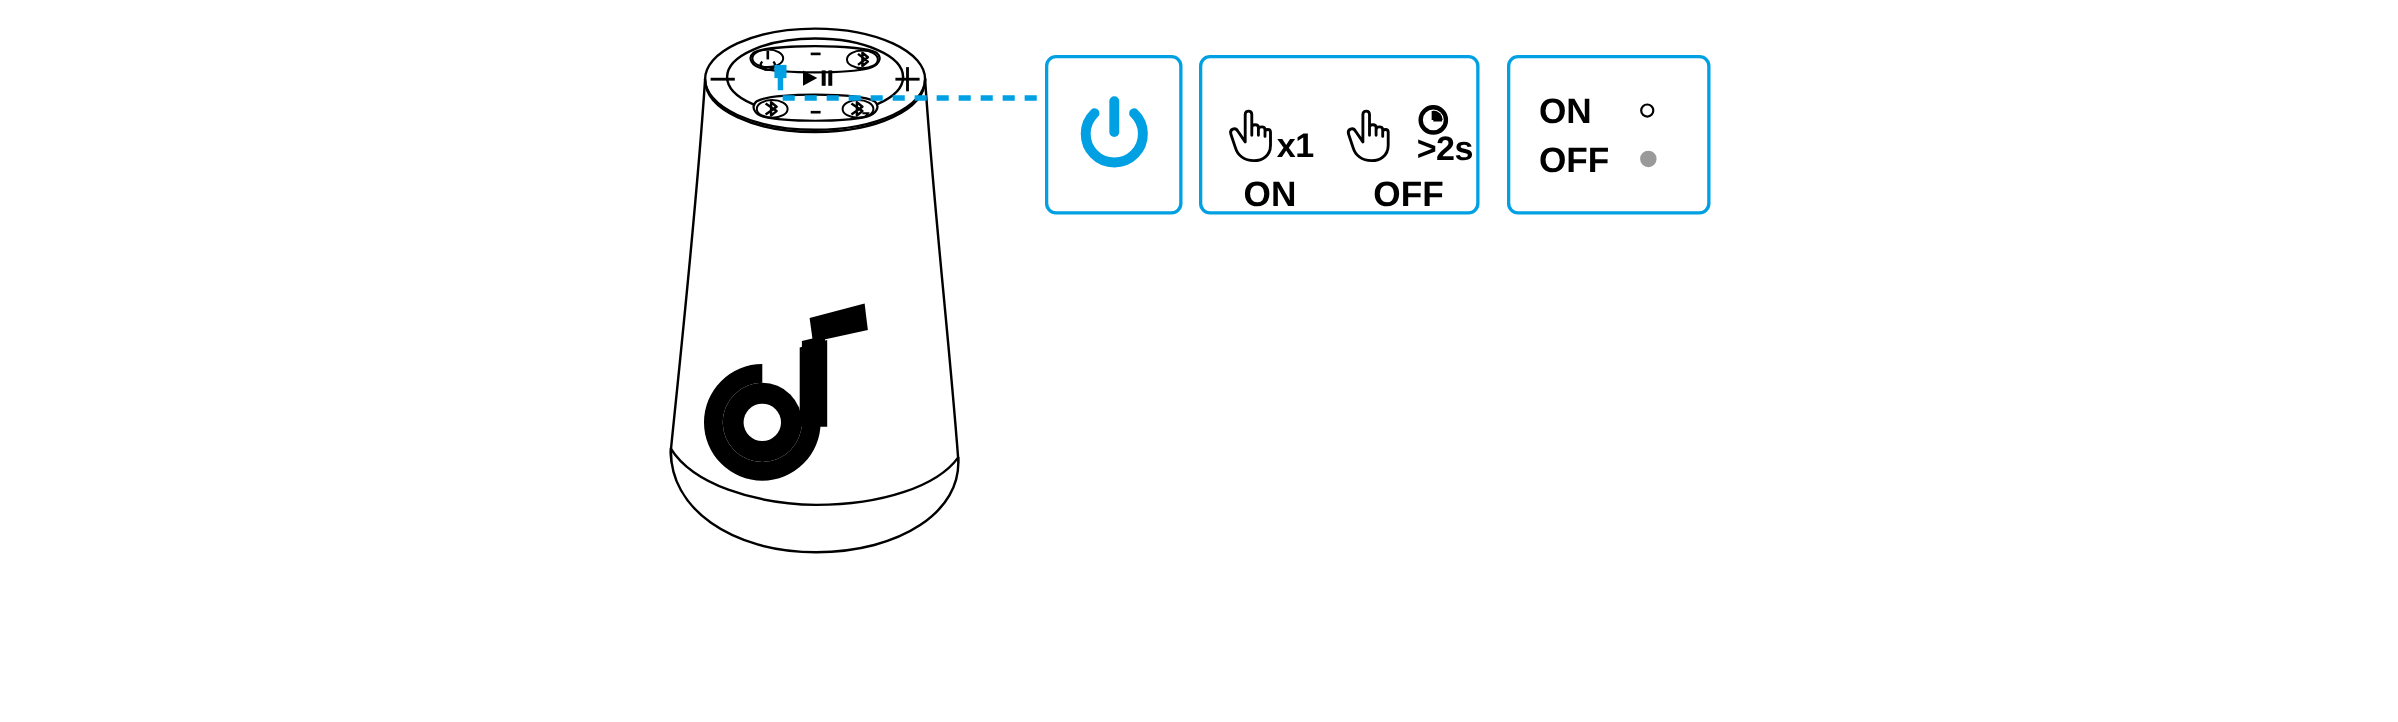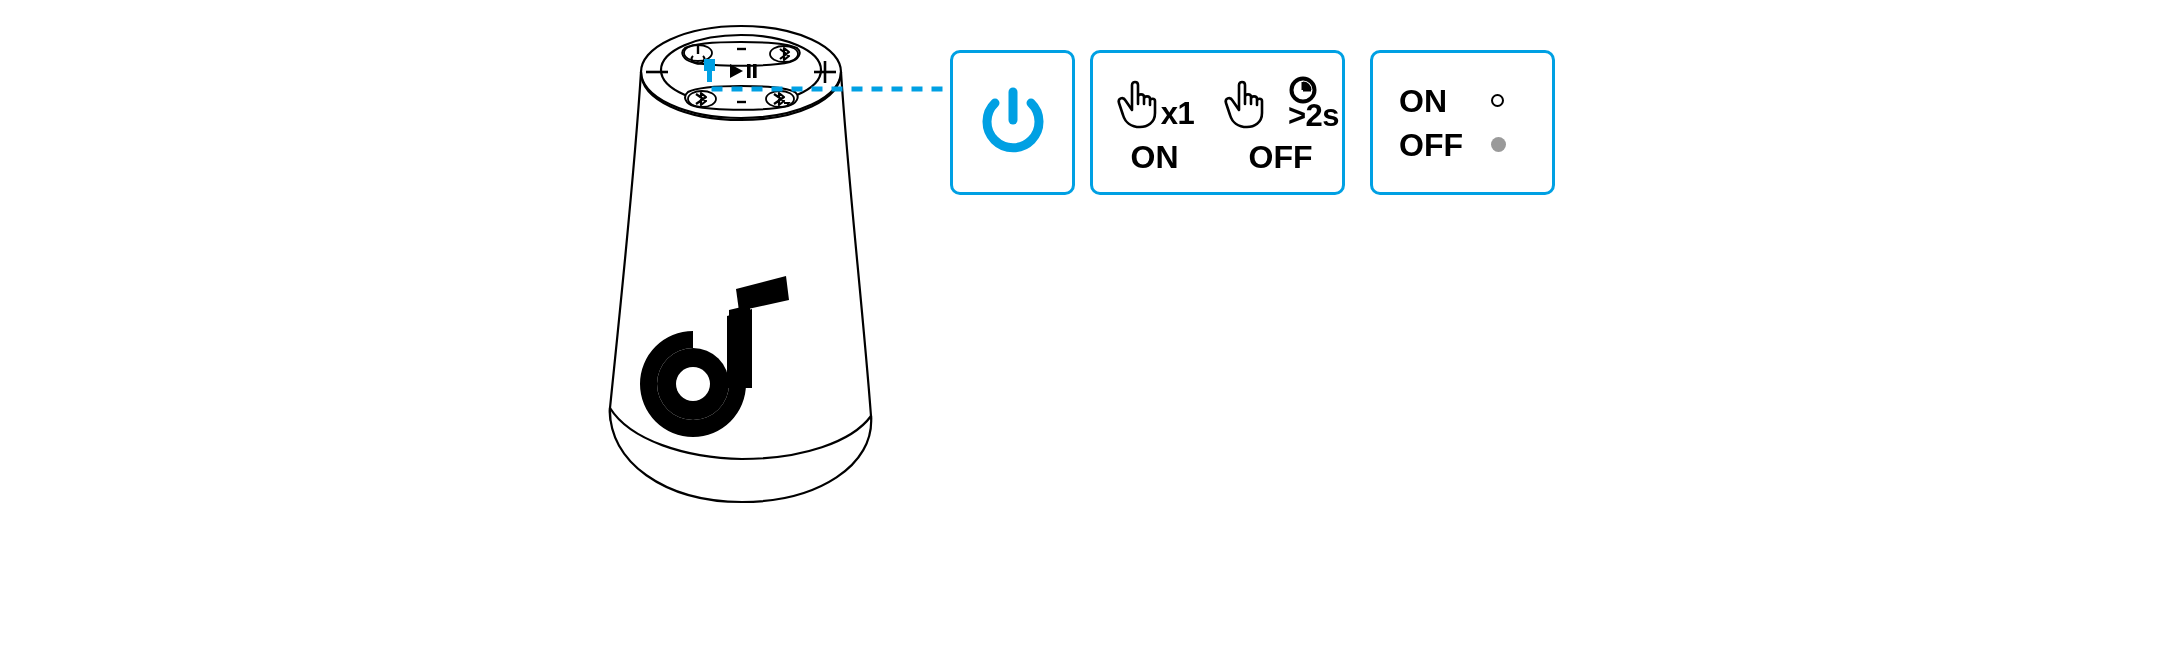--- a/index.html
+++ b/index.html
@@ -55,21 +55,21 @@
     align-items: center;
     justify-content: center;
   }
 
   #box-actions {
     left: 1090px;
     top: 50px;
     width: 255px;
     height: 145px;
     display: flex;
-    align-items: center;
+    align-items: flex-end;
   }
 
   #box-indicator {
     left: 1370px;
     top: 50px;
     width: 185px;
     height: 145px;
     display: flex;
     align-items: center;
     padding-left: 26px;

